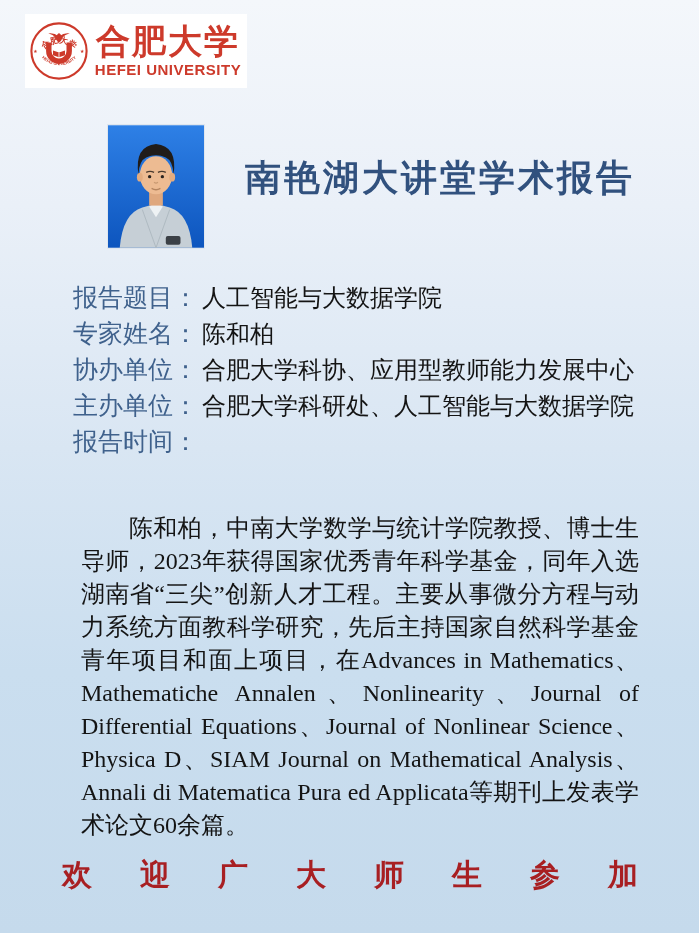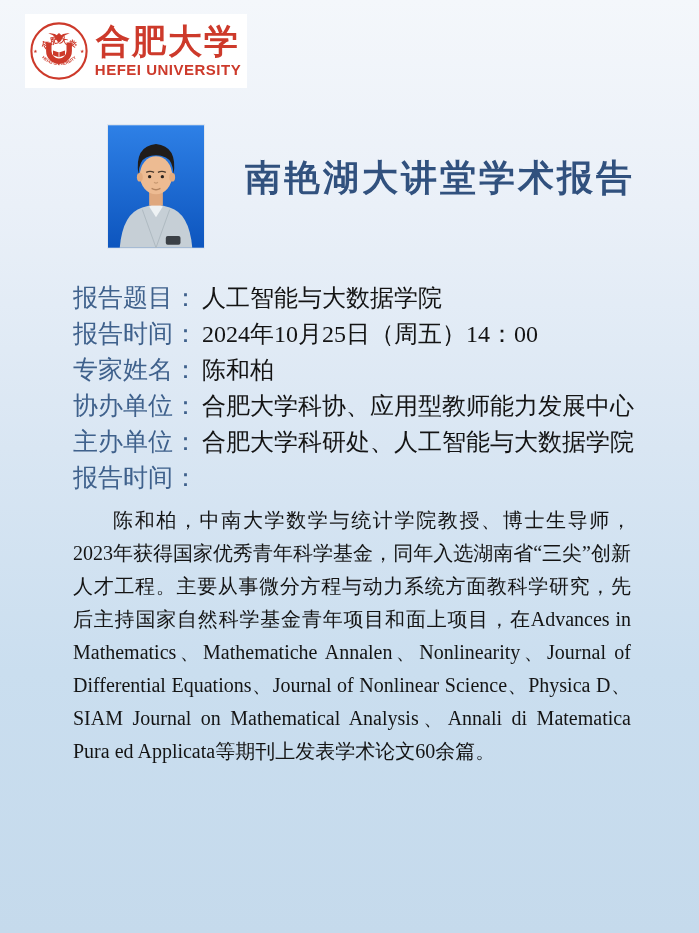--- a/index.html
+++ b/index.html
@@ -109,22 +109,22 @@
     font-size: 24px;
     color: #141414;
   }
 
   
   .bio {
     position: absolute;
     left: 73px;
     top: 504px;
     width: 558px;
-    margin: 0;
-    font-size: 20px;
+    margin: 8px;
+    font-size: 24px;
     line-height: 33px;
     color: #141414;
     text-align: justify;
     text-indent: 2em;
   }
 
   
   .footer {
     position: absolute;
     left: 62px;
@@ -209,37 +209,34 @@
   </div>
 
   <div class="title">南艳湖大讲堂学术报告</div>
 
   <div class="info">
     <div class="info-row">
       <span class="info-label">报告题目：</span>
       <span class="info-value">人工智能与大数据学院</span>
     </div>
     <div class="info-row">
-      <span class="info-label">报告时间：</span>
-      <span class="info-value">2024年10月25日（周五）14：00</span>
-    </div>
-    <div class="info-row">
       <span class="info-label">专家姓名：</span>
       <span class="info-value">陈和柏</span>
     </div>
     <div class="info-row">
       <span class="info-label">协办单位：</span>
       <span class="info-value">合肥大学科协、应用型教师能力发展中心</span>
     </div>
     <div class="info-row">
       <span class="info-label">主办单位：</span>
       <span class="info-value">合肥大学科研处、人工智能与大数据学院</span>
     </div>
     <div class="info-row">
       <span class="info-label">报告时间：</span>
       <span class="info-value"></span>
     </div>
   </div>
 
   <p class="bio">陈和柏，中南大学数学与统计学院教授、博士生导师，2023年获得国家优秀青年科学基金，同年入选湖南省“三尖”创新人才工程。主要从事微分方程与动力系统方面教科学研究，先后主持国家自然科学基金青年项目和面上项目，在Advances in Mathematics、Mathematiche Annalen、Nonlinearity、Journal of Differential Equations、Journal of Nonlinear Science、Physica D、SIAM Journal on Mathematical Analysis、Annali di Matematica Pura ed Applicata等期刊上发表学术论文60余篇。</p>
 
+  <div class="footer">欢 迎 广 大 师 生 参 加</div>
 
 </div>
 
 </body></html>

